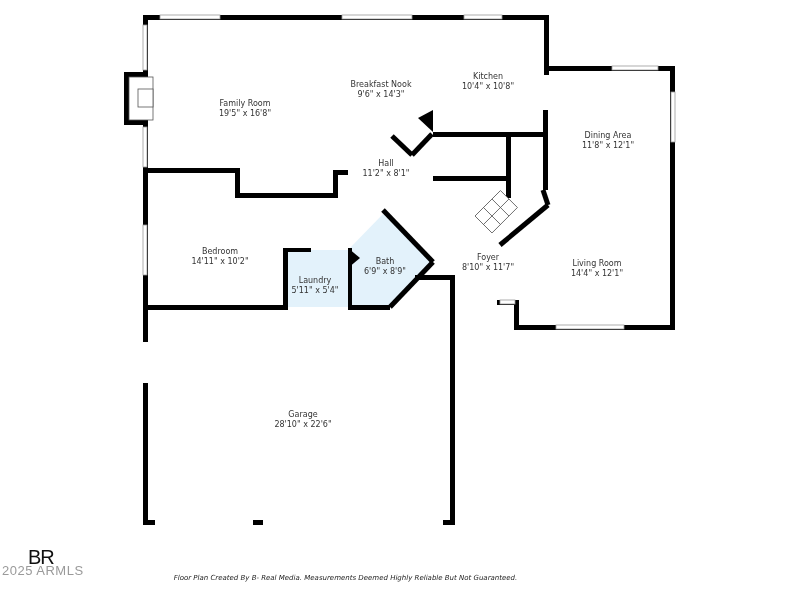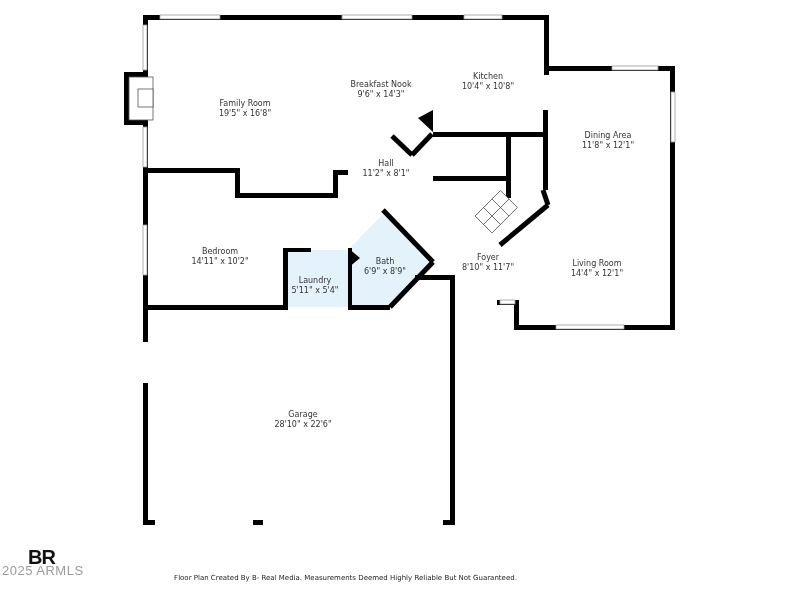--- a/index.html
+++ b/index.html
@@ -1,23 +1,23 @@
 <!DOCTYPE html>
 <html><head>
   <meta charset="utf-8">
   <style>
     html, body { margin: 0; padding: 0; background: #ffffff; }
     body { width: 800px; height: 600px; position: relative; overflow: hidden; font-family: "DejaVu Sans", sans-serif; }
     svg.plan { position: absolute; left: 0; top: 0; }
     .wall { fill: #000; }
     .room-label { font-family: "DejaVu Sans", sans-serif; font-size: 8px; fill: #333; text-anchor: middle; }
     .win { fill: #fff; stroke: #9a9a9a; stroke-width: 0.8; }
-    .logo { position: absolute; left: 28px; top: 546px; font-family: "Liberation Sans", sans-serif; font-weight: bold; font-size: 20px; color: #111; letter-spacing: -1px; }
+    .logo { position: absolute; left: 28px; top: 546px; font-family: "Liberation Sans", sans-serif; font-weight: normal; font-size: 20px; color: #111; letter-spacing: -1px; }
     .copyright { position: absolute; left: 2px; top: 563px; font-family: "Liberation Sans", sans-serif; font-size: 13px; color: #9a9a9a; letter-spacing: 0.5px; }
-    .footer { position: absolute; left: 0; width: 691px; top: 574px; text-align: center; font-family: "DejaVu Sans", sans-serif; font-size: 7px; color: #222; }
+    .footer { position: absolute; left: 0; width: 691px; top: 574px; text-align: center; font-family: "DejaVu Sans", sans-serif; font-size: 7px; color: #222; font-style: italic; }
   </style>
 </head>
 <body>
 
 <svg class="plan" width="800" height="600" viewBox="0 0 800 600">
 
   <polygon points="283,250 348,250 348,307 283,307" fill="#e3f2fb"></polygon>
   <polygon points="348,250 383,214 433,262 393,307 348,307" fill="#e3f2fb"></polygon>
 
   <g class="wall">

